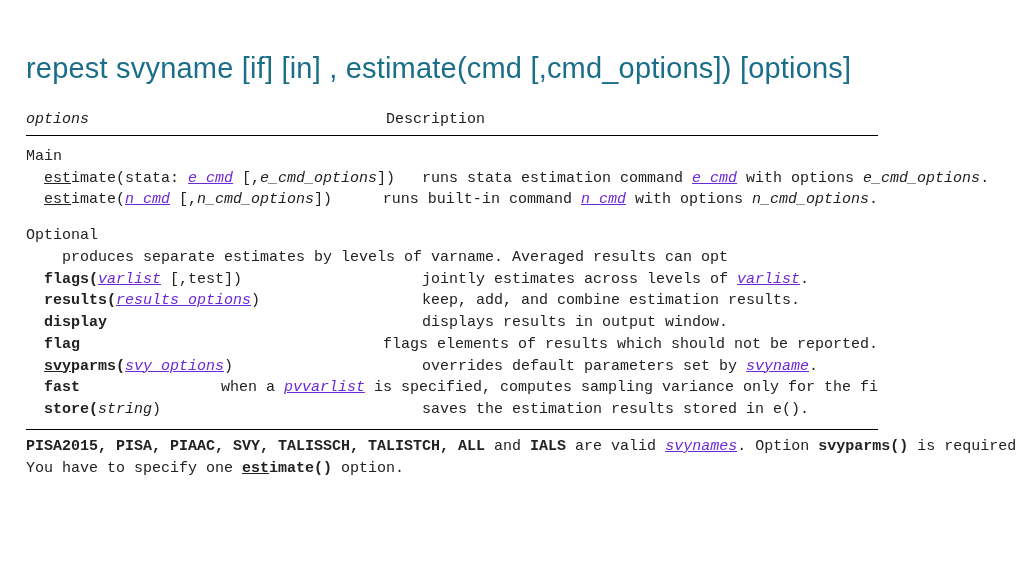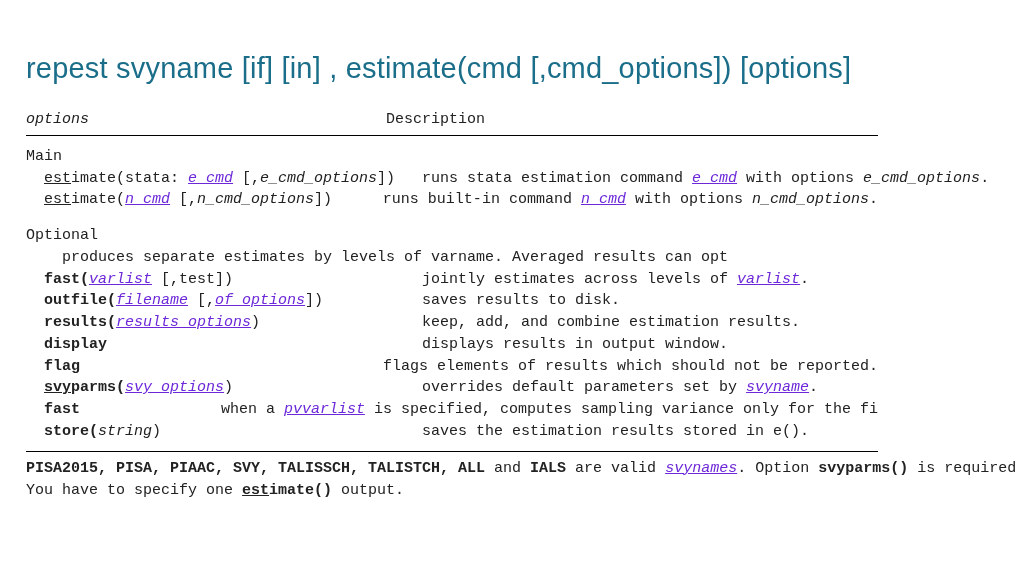--- a/index.html
+++ b/index.html
@@ -108,33 +108,27 @@
     </div>
 
     <div class="section-label" style="margin-top:14px">Optional</div>
 
     <div class="row">
       <span class="right">produces separate estimates by levels of varname. Averaged results can opt</span>
     </div>
 
     <div class="row">
       <span class="left">
-        <b>fast(</b><span class="link">varlist</span><span> [,test])</span>
+        <b>flags(</b><span class="link">varlist</span><span> [,test])</span>
       </span>
       <span class="right">
         <span>jointly estimates across levels of </span><span class="link">varlist</span><span>.</span>
       </span>
     </div>
 
-    <div class="row">
-      <span class="left">
-        <b>outfile(</b><span class="link">filename</span><span> [,</span><span class="link">of_options</span><span>])</span>
-      </span>
-      <span class="right"> saves results to disk.</span>
-    </div>
 
     <div class="row">
       <span class="left">
         <b>results(</b><span class="link">results_options</span><span>)</span>
       </span>
       <span class="right">keep, add, and combine estimation results.</span>
     </div>
 
     <div class="row">
       <span class="left"><b>display</b></span>
@@ -169,18 +163,18 @@
       <span class="right"> saves the estimation results stored in e().</span>
     </div>
 
     <div class="hr"></div>
 
     <div class="notes">
       <div>
         <b>PISA2015, PISA, PIAAC, SVY, TALISSCH, TALISTCH, ALL</b><span> and </span><b>IALS</b><span> are valid </span><span class="link">svynames</span><span>. Option </span><b>svyparms()</b><span>  is required with </span>
       </div>
       <div>
-        <span>You have to specify one </span><b><span class="under">est</span><span>imate()</span></b><span> output.</span>
+        <span>You have to specify one </span><b><span class="under">est</span><span>imate()</span></b><span> option.</span>
       </div>
     </div>
 
   </div>
 </div>
 
 </body></html>

